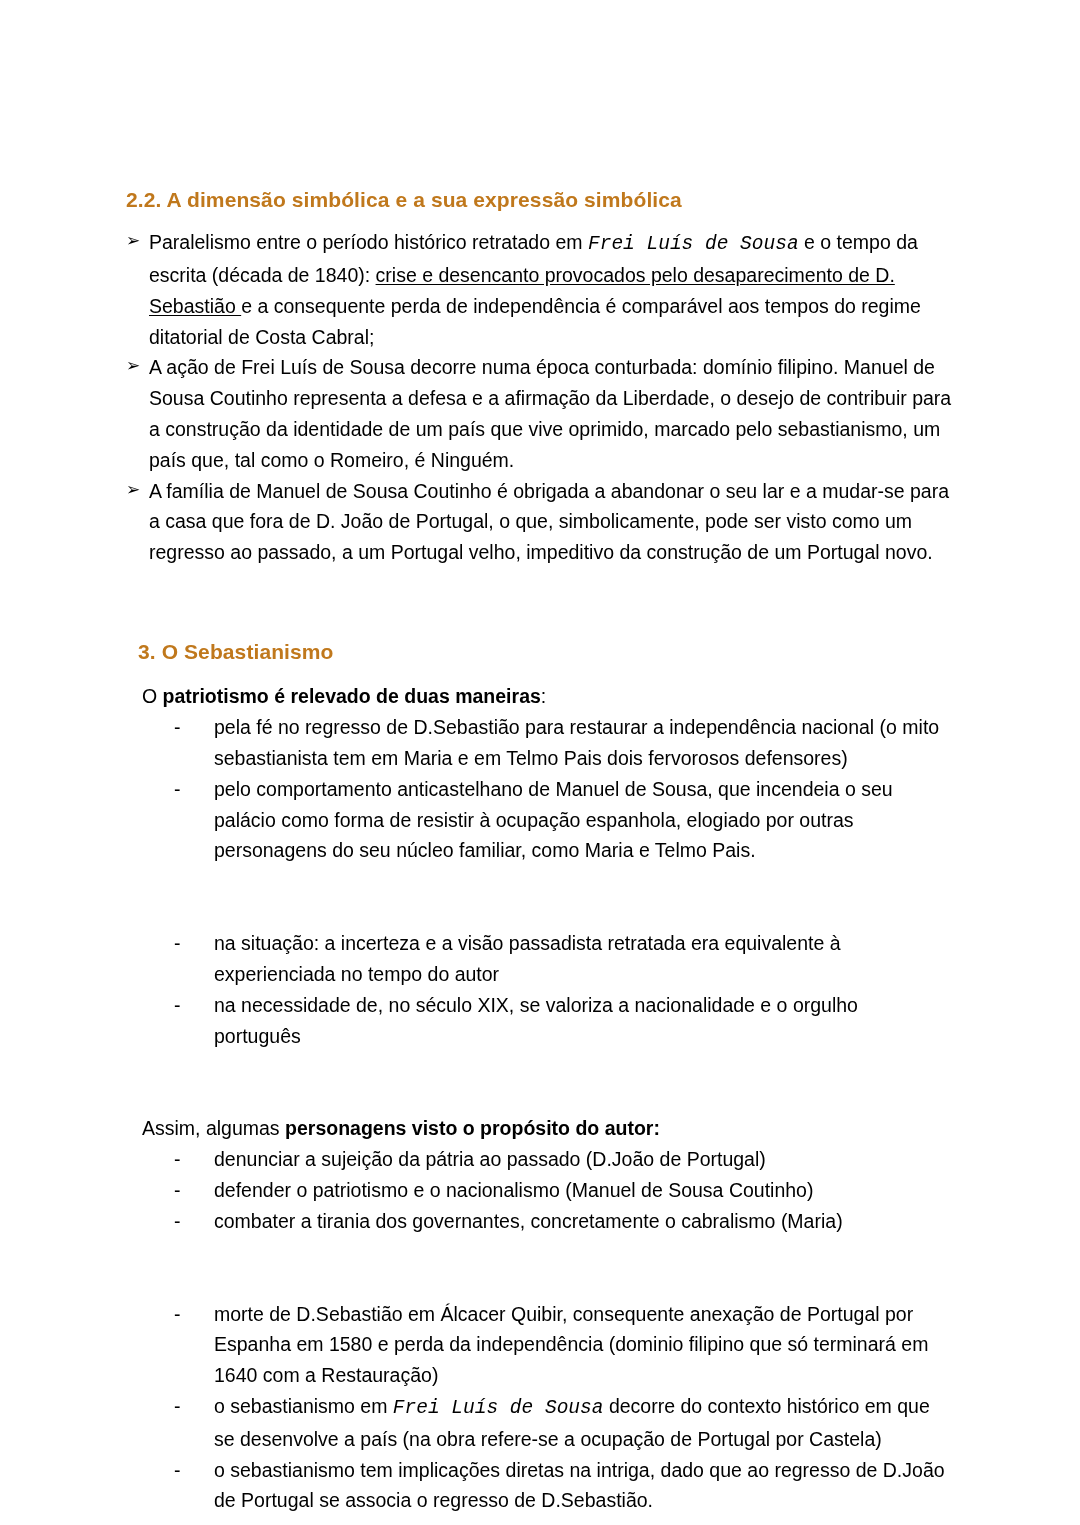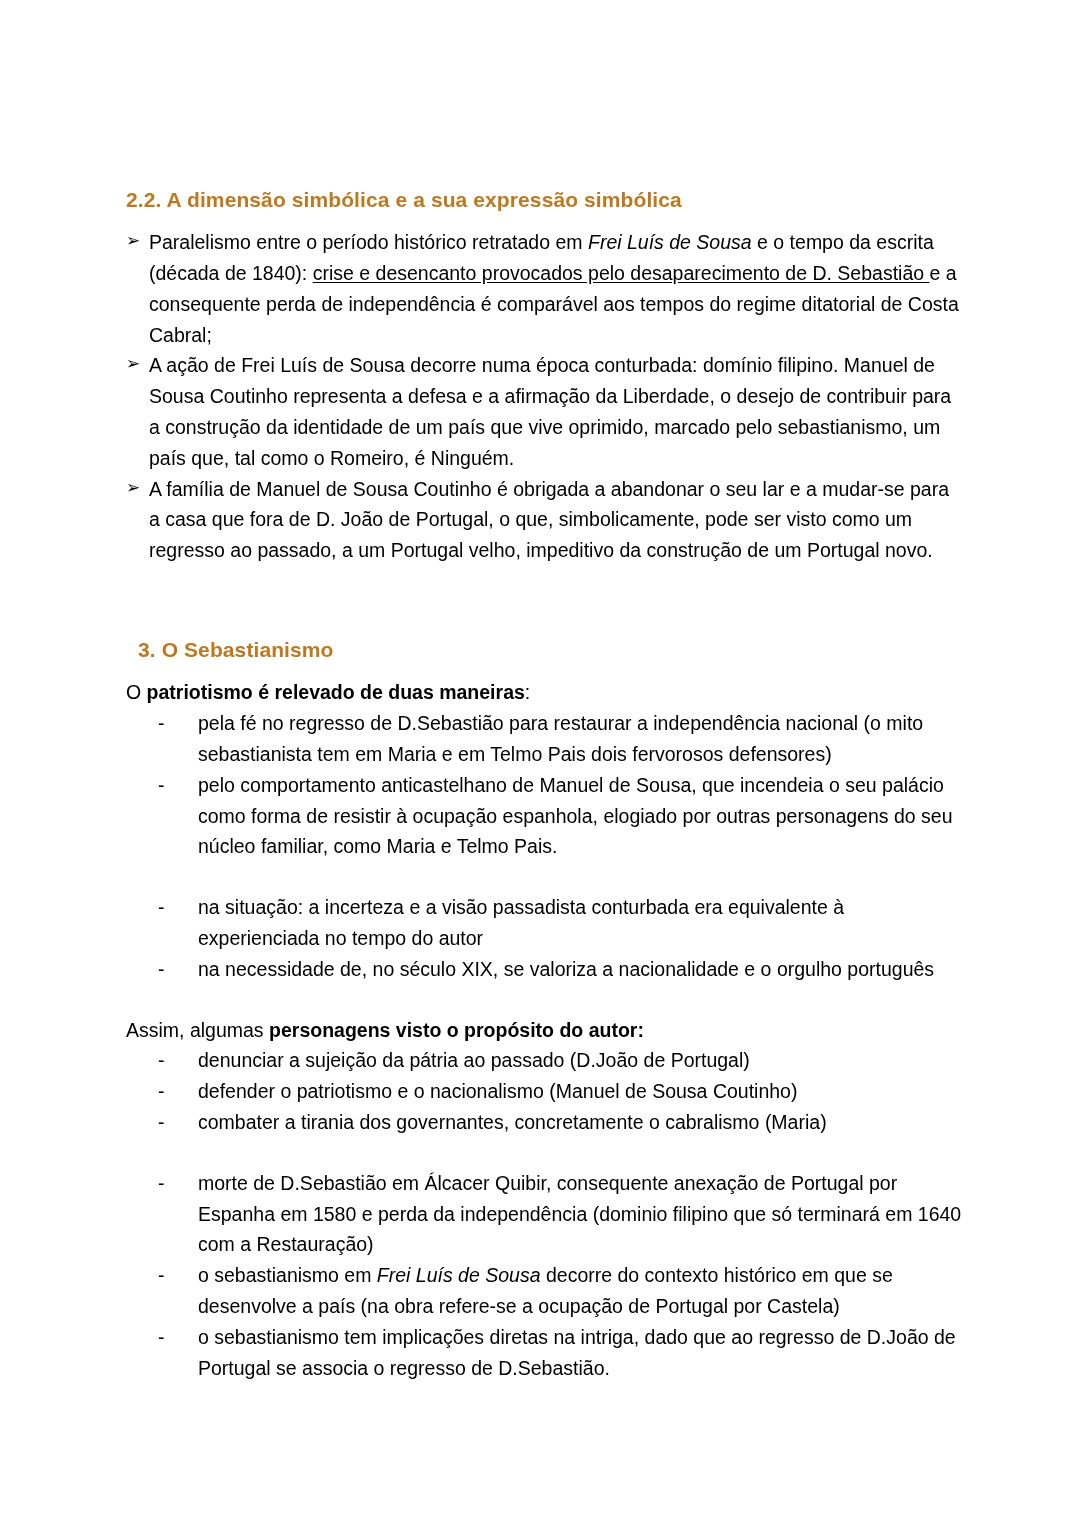--- a/index.html
+++ b/index.html
@@ -78,28 +78,28 @@
     padding-left: 72px;
     margin: 0;
   }
   .dash-list li .bullet-dash {
     position: absolute;
     left: 32px;
     top: 0;
   }
 
   .block {
-    margin: 0;
+    margin: 16px;
   }
 
   .gap-xl { height: 70px; }
   .gap-l  { height: 30px; }
 
   b, strong { font-weight: bold; }
-  i, em { font-style: italic; }
+  i, em { font-style: italic; font-family: Liberation Mono, monospace; }
   u { text-decoration: underline; text-underline-offset: 2px; }
 </style>
 </head>
 <body>
 
 <div class="page">
   <div class="doc-body" style="color: rgb(0, 0, 0);">
 
     <h2 class="section-heading" style="color: rgb(192, 120, 28);">2.2. A dimensão simbólica e a sua expressão simbólica</h2>
 
@@ -135,21 +135,21 @@
         </li>
       </ul>
     </div>
 
     <div class="gap-l"></div>
 
     <div class="block">
       <ul class="dash-list">
         <li>
           <span class="bullet-dash">-</span>
-          <span class="rich"><span>na situação: a incerteza e a visão passadista conturbada era equivalente à experienciada no tempo do autor</span></span>
+          <span class="rich"><span>na situação: a incerteza e a visão passadista retratada era equivalente à experienciada no tempo do autor</span></span>
         </li>
         <li>
           <span class="bullet-dash">-</span>
           <span class="rich"><span>na necessidade de, no século XIX, se valoriza a nacionalidade e o orgulho português</span></span>
         </li>
       </ul>
     </div>
 
     <div class="gap-l"></div>
 

